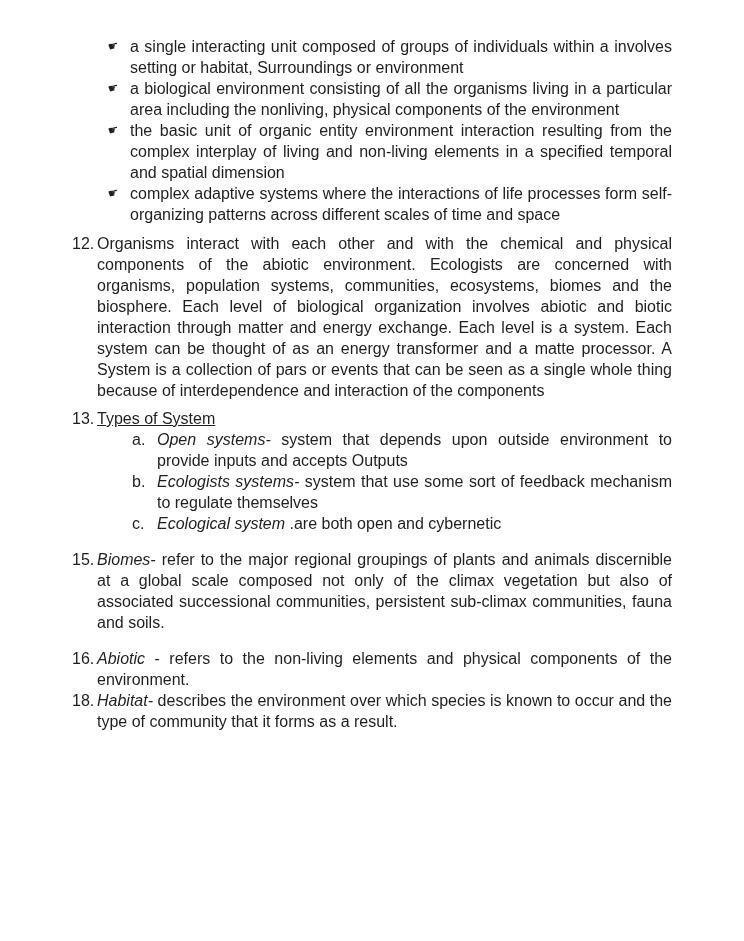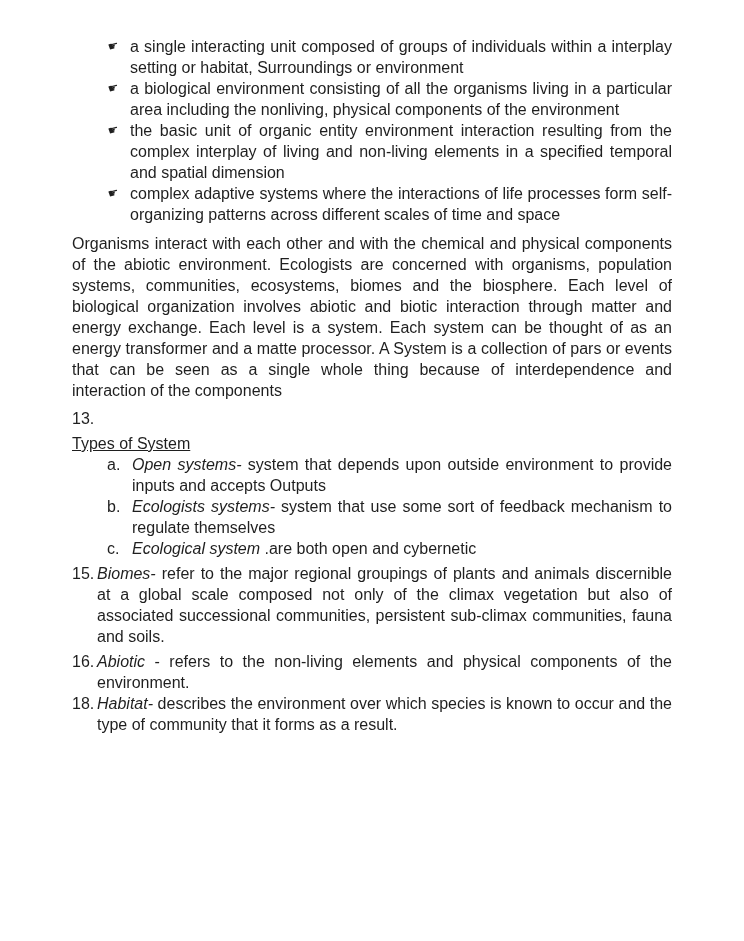--- a/index.html
+++ b/index.html
@@ -28,52 +28,53 @@
   .item { display:flex; }
   .num  { flex:0 0 25px; }
   .itext{ flex:1; text-align:justify; }
   .title-line { text-align:left;text-decoration:underline; }
 
   
   .sub { display:flex; }
   .sletter { flex:0 0 25px; margin-left:35px; }
   .stext { flex:1; text-align:justify; }
 
-  .m7 { margin-top:7px;flex-direction:column; }
+  .m7 { margin-top:7px; }
   .m8 { margin-top:8px; }
-  .m14{ margin-top:4px; }
+  .m14{ margin-top:15px; }
 
   i { font-style:italic; }
 </style>
 </head>
 <body>
 
 <div class="page">
   <div class="content">
 
     <div>
       <div class="brow">
         <span class="bglyph"><span class="g">☛</span></span>
-        <div class="btext">a single interacting unit composed of groups of individuals within a interplay setting or habitat, Surroundings or environment</div>
+        <div class="btext">a single interacting unit composed of groups of individuals within a involves setting or habitat, Surroundings or environment</div>
       </div>
       <div class="brow">
         <span class="bglyph"><span class="g">☛</span></span>
         <div class="btext">a biological environment consisting of all the organisms living in a particular area including the nonliving, physical components of the environment</div>
       </div>
       <div class="brow">
         <span class="bglyph"><span class="g">☛</span></span>
         <div class="btext">the basic unit of organic entity environment interaction resulting from the complex interplay of living and non-living elements in a specified temporal and spatial dimension</div>
       </div>
       <div class="brow">
         <span class="bglyph"><span class="g">☛</span></span>
         <div class="btext">complex adaptive systems where the interactions of life processes form self- organizing patterns across different scales of time and space</div>
       </div>
     </div>
 
     <div class="item m8">
+      <span class="num">12.</span>
       <div class="itext">Organisms interact with each other and with the chemical and physical components of the abiotic environment. Ecologists are concerned with organisms, population systems, communities, ecosystems, biomes and the biosphere. Each level of biological organization involves abiotic and biotic interaction through matter and energy exchange. Each level is a system. Each system can be thought of as an energy transformer and a matte processor. A System is a collection of pars or events that can be seen as a single whole thing because of interdependence and interaction of the components</div>
     </div>
 
     <div class="item m7">
       <span class="num">13.</span>
       <div class="itext">
         <div class="title-line">Types of System</div>
         <div class="sub">
           <span class="sletter">a.</span>
           <div class="stext"><i>Open systems-</i><span> system that depends upon outside environment to provide inputs and accepts Outputs</span></div>

